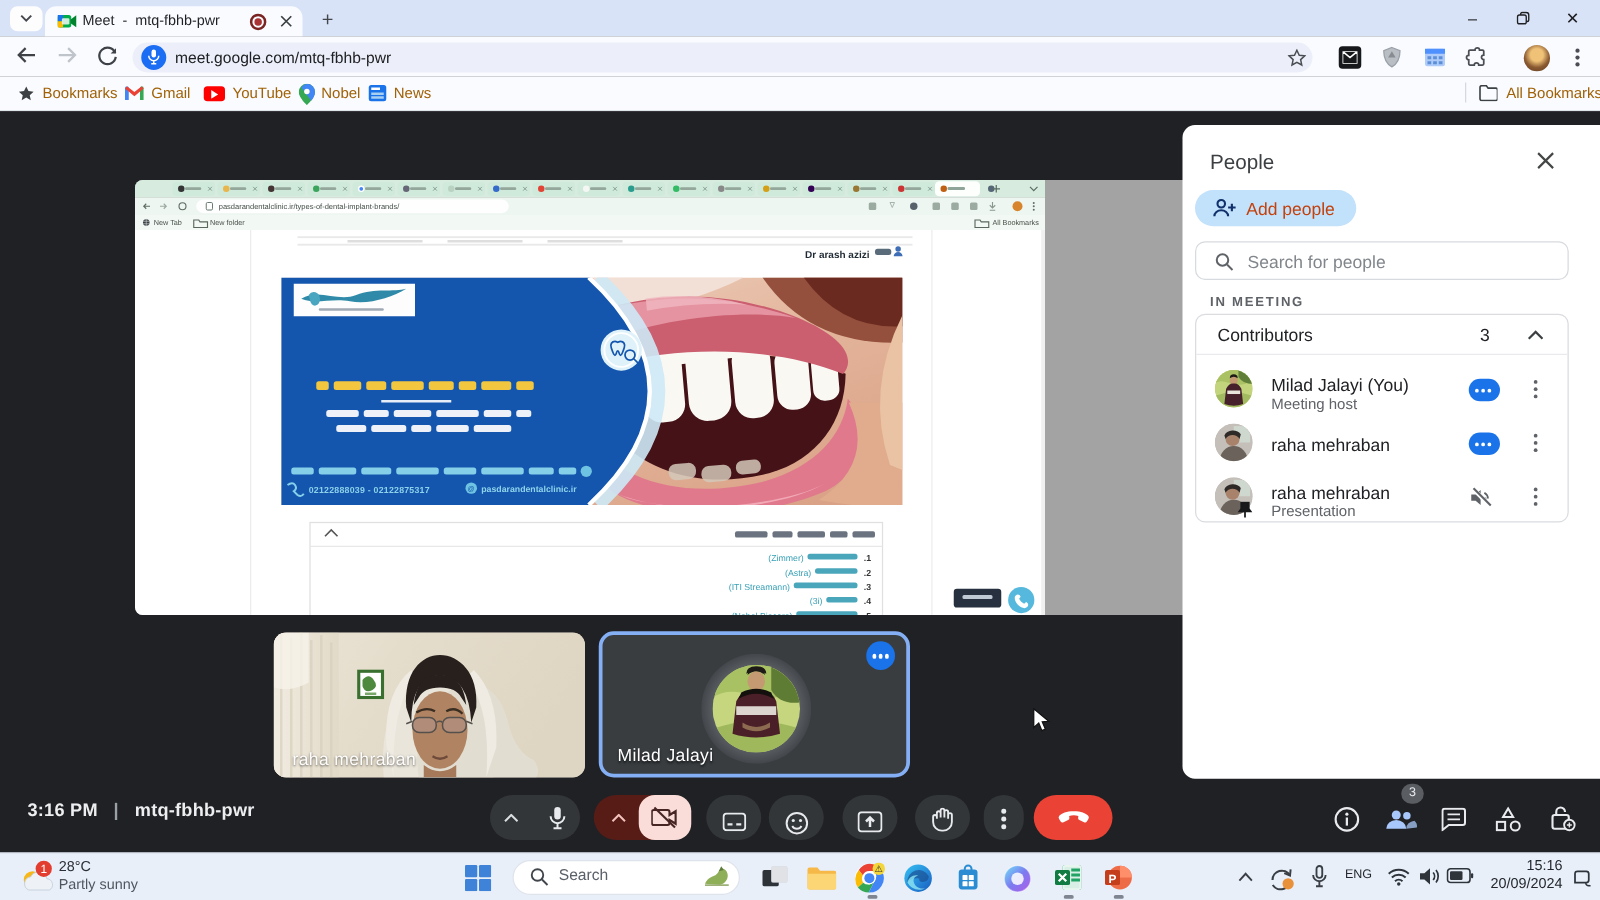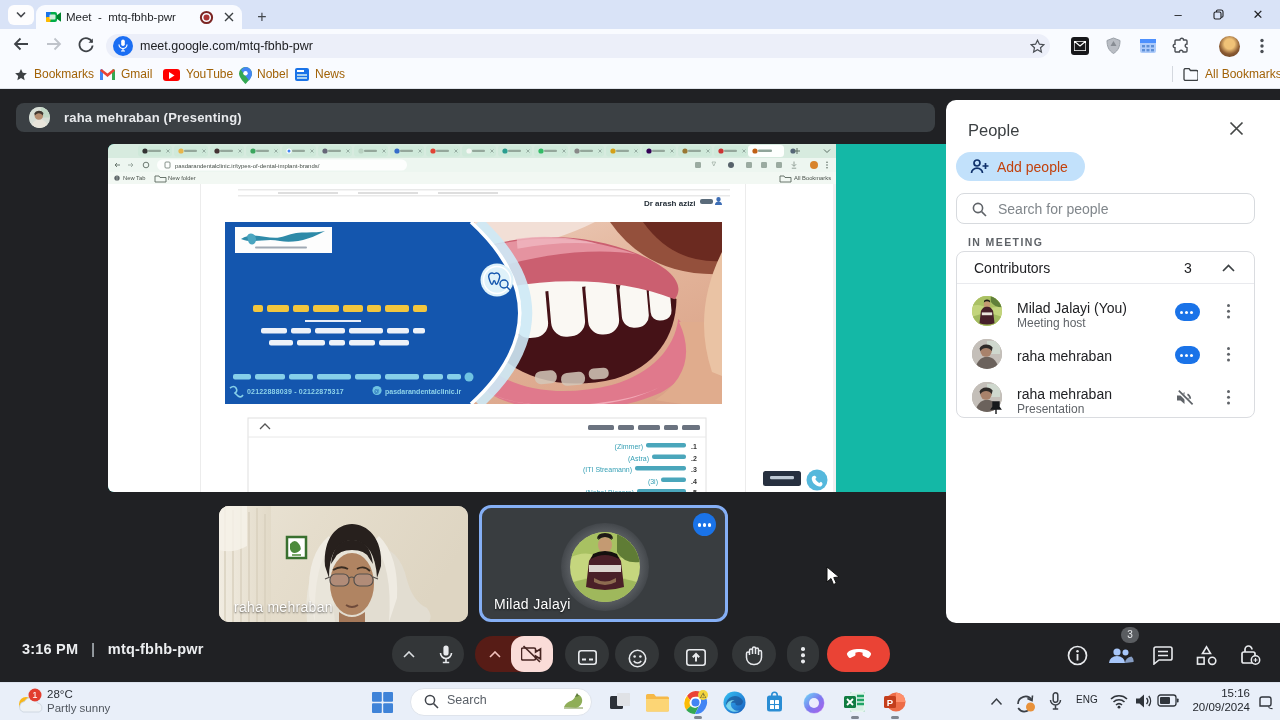--- a/index.html
+++ b/index.html
@@ -23,21 +23,21 @@
   .bkitem { top:6px; font-size:12px; color:#a16207; white-space:nowrap; }
 
   
   #meet { left:0; top:89px; width:1280px; height:593px; background:#202124; }
 
   #banner { position:absolute; left:16px; top:14px; width:919px; height:29px; background:#3b4044; border-radius:8px; }
   #banner .av { position:absolute; left:13px; top:4px; width:21px; height:21px; border-radius:50%; background:#cfe0d8; overflow:hidden; }
   #banner .nm { position:absolute; left:48px; top:7px; color:#e8eaed; font-size:13px; font-weight:bold; letter-spacing:.2px; }
 
   
-  #pres { left:108px; top:55px; width:872px; height:348px; background:#14b8a6; border-radius:6px; overflow:hidden; }
+  #pres { left:108px; top:55px; width:872px; height:348px; background:#a3a3a3; border-radius:6px; overflow:hidden; }
 
   
   #panel { left:946px; top:11px; width:384px; height:523px; background:#fff; border-radius:10px; color:#3c4043; }
 
   
   #tile1 { left:219px; top:417px; width:249px; height:116px; border-radius:10px; overflow:hidden; background:#ded6c8; }
   #tile2 { left:479px; top:416px; width:249px; height:117px; border-radius:12px; background:#393d40; border:3px solid #85aff5; overflow:hidden; }
   .tname { position:absolute; left:15px; bottom:7px; color:#fff; font-size:14px; text-shadow:0 1px 2px rgba(0,0,0,.7); letter-spacing:.3px; }
 
   
@@ -163,30 +163,20 @@
   <div class="abs" style="left:297px; top:16px; width:10px; height:2px; background:#a8d0f0;"></div>
   <div class="bkitem abs" style="left:315px;">News</div>
   <div class="abs" style="left:1172px; top:5px; width:1px; height:16px; background:#d4d8df;"></div>
   <svg class="abs" style="left:1183px; top:7px;" width="15" height="13" viewBox="0 0 15 13">
       <path d="M1 2 a1.5 1.5 0 0 1 1.5 -1.5 H6 l1.5 2 H13.5 A1.5 1.5 0 0 1 15 4 V11 a1.5 1.5 0 0 1 -1.5 1.5 H2.5 A1.5 1.5 0 0 1 1 11 Z" fill="none" stroke="#3c4043" stroke-width="1.3"></path>
     </svg>
   <div class="bkitem abs" style="left:1205px;">All Bookmarks</div>
 </div>
 
 <div id="meet" class="abs">
-  <div id="banner">
-    <div class="av"><svg width="21" height="21" viewBox="0 0 32 32">
-          <rect width="32" height="32" fill="#d8ded6"></rect>
-          <rect x="18" y="0" width="14" height="16" fill="#c2d8c6"></rect>
-          <path d="M3 32 a13 13 0 0 1 26 0 Z" fill="#e8e4da"></path>
-          <circle cx="15" cy="13" r="6.5" fill="#b58d70"></circle>
-          <path d="M8 10 a8 7 0 0 1 14 -1 l-1 4 a7 7 0 0 0 -12 0 Z" fill="#40372f"></path>
-        </svg></div>
-    <div class="nm">raha mehraban (Presenting)</div>
-  </div>
 
   <div id="pres" class="abs">
     <svg width="728" height="348" viewBox="0 0 728 348">
       <defs>
         <linearGradient id="skin" x1="0" y1="0" x2="1" y2="1">
           <stop offset="0" stop-color="#f3ded2"></stop>
             <stop offset=".55" stop-color="#e3b49a"></stop>
             <stop offset="1" stop-color="#d89f84"></stop>
         </linearGradient>
         <clipPath id="bclip">

